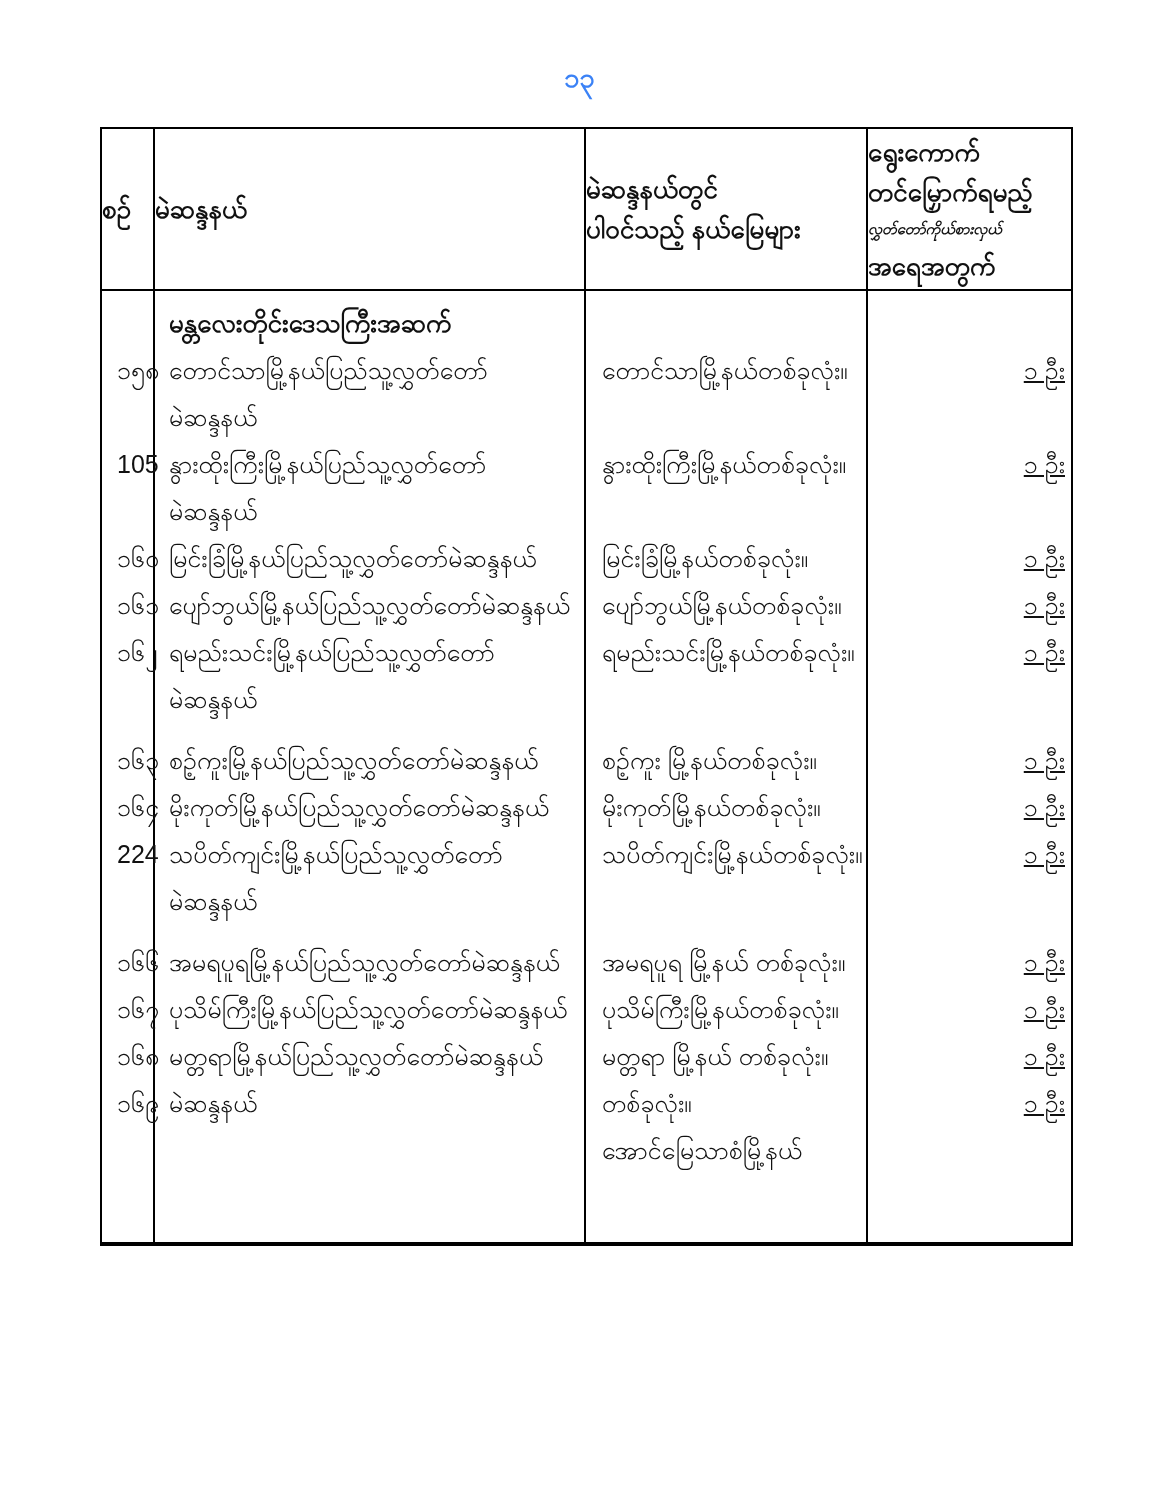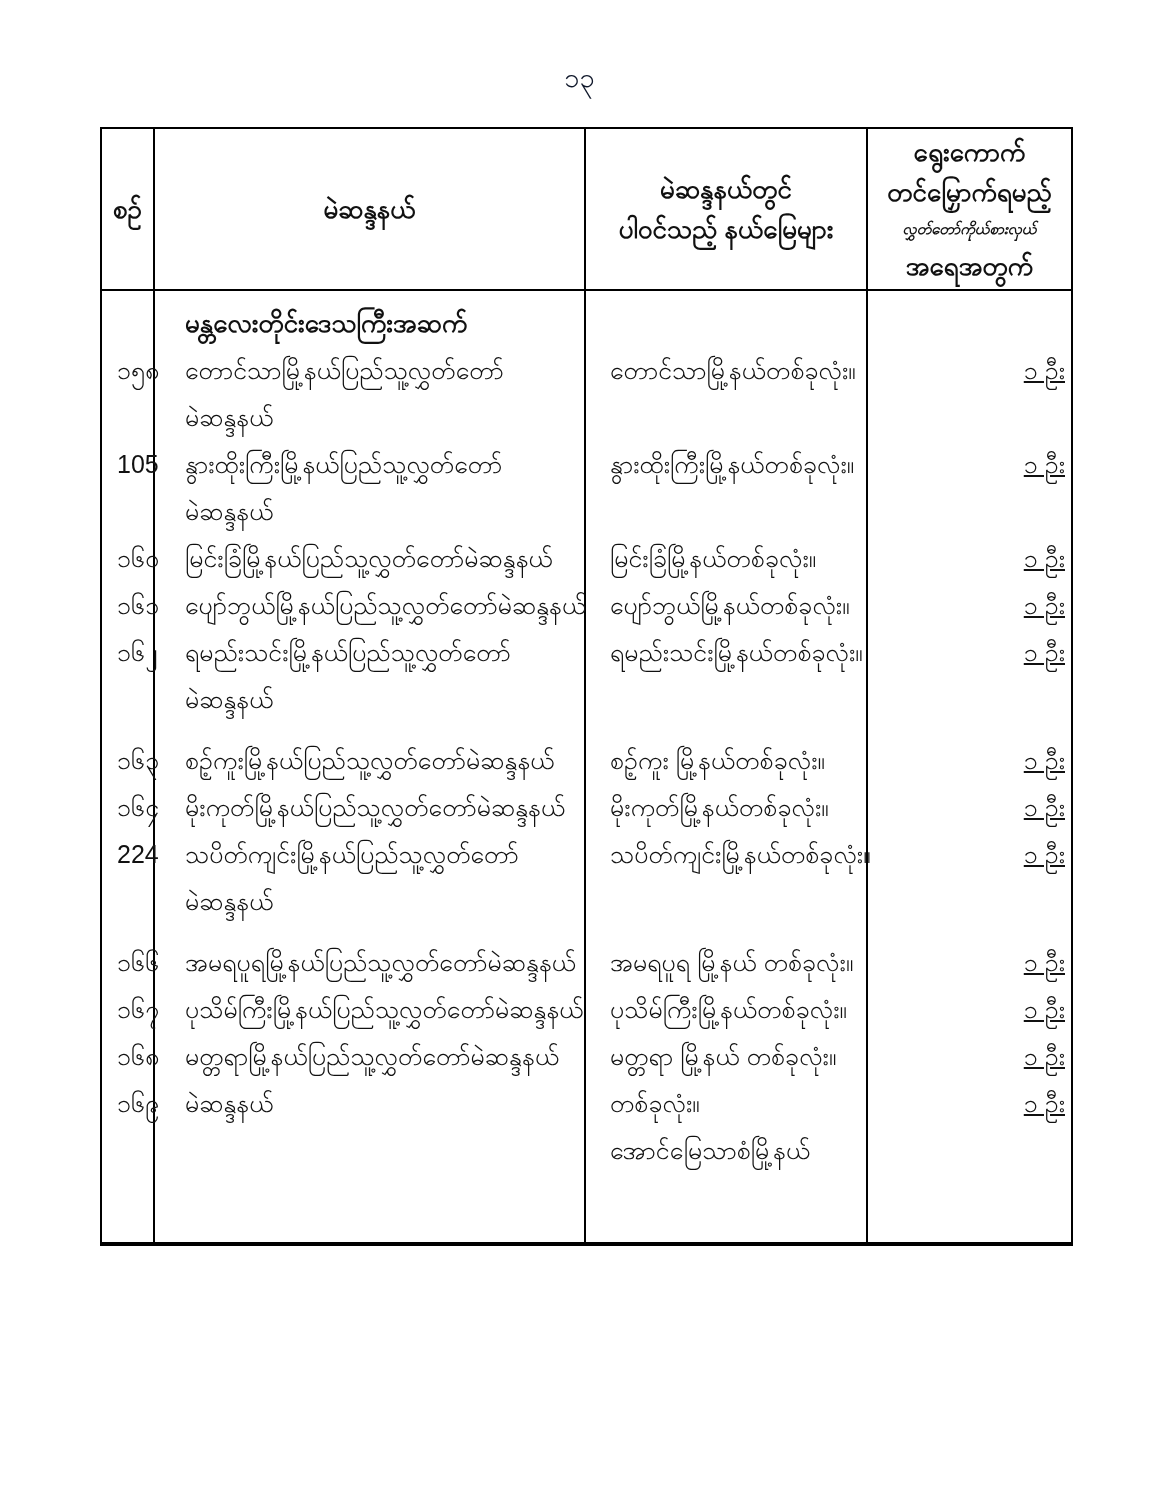--- a/index.html
+++ b/index.html
@@ -3,44 +3,44 @@
 <meta charset="utf-8">
 <style>
   html,body{margin:0;padding:0;}
   body{
     width:1159px;height:1500px;position:relative;background:#ffffff;
     font-family:"Liberation Sans", sans-serif;color:#111;
     -webkit-font-smoothing:antialiased;
   }
   .page-number{
     position:absolute;top:60px;left:0;width:100%;
-    text-align:center;font-size:27px;color:#0f172a;
+    text-align:center;font-size:27px;color:#3b82f6;font-weight:bold;
   }
   .doc-table{
     position:absolute;left:100px;top:127px;width:973px;
     box-sizing:border-box;border:2px solid #000;border-bottom-width:4px;
     display:grid;grid-template-columns:53px 431px 282px 203px;
     background:#fff;
   }
   .trow{display:contents;}
   .cell{border-right:2px solid #000;box-sizing:border-box;}
   .cell.c4{border-right:none;}
   
   .hcell{
     height:162px;border-bottom:2px solid #000;
-    display:flex;flex-direction:column;justify-content:center;align-items:center;
+    display:flex;flex-direction:column;justify-content:center;align-items:flex-start;
     text-align:center;font-weight:bold;font-size:26px;line-height:40px;
   }
   .hline{display:block;}
   .hline.small{font-size:15px;line-height:34px;font-style:italic;}
   
   .bcell{font-size:25px;line-height:47px;}
   .bcell.c1{text-align:center;padding:0 15px;}
-  .bcell.c2{padding:0 12px 0 14px;margin-left:16px;}
-  .bcell.c3{padding:0 8px 0 24px;}
+  .bcell.c2{padding:0 12px 0 14px;}
+  .bcell.c3{padding:0 8px 0 16px;}
   .bcell.c4{text-align:right;padding:0 6px;text-decoration:underline;}
   .section .bcell{padding-top:9px;}
   .section .bcell.c2{font-weight:bold;font-size:26px;}
   .trow.gap .bcell{padding-top:14px;}
   .trow.last .bcell{padding-bottom:68px;}
   .line{display:block;white-space:nowrap;}
 </style>
 </head>
 <body>
 

